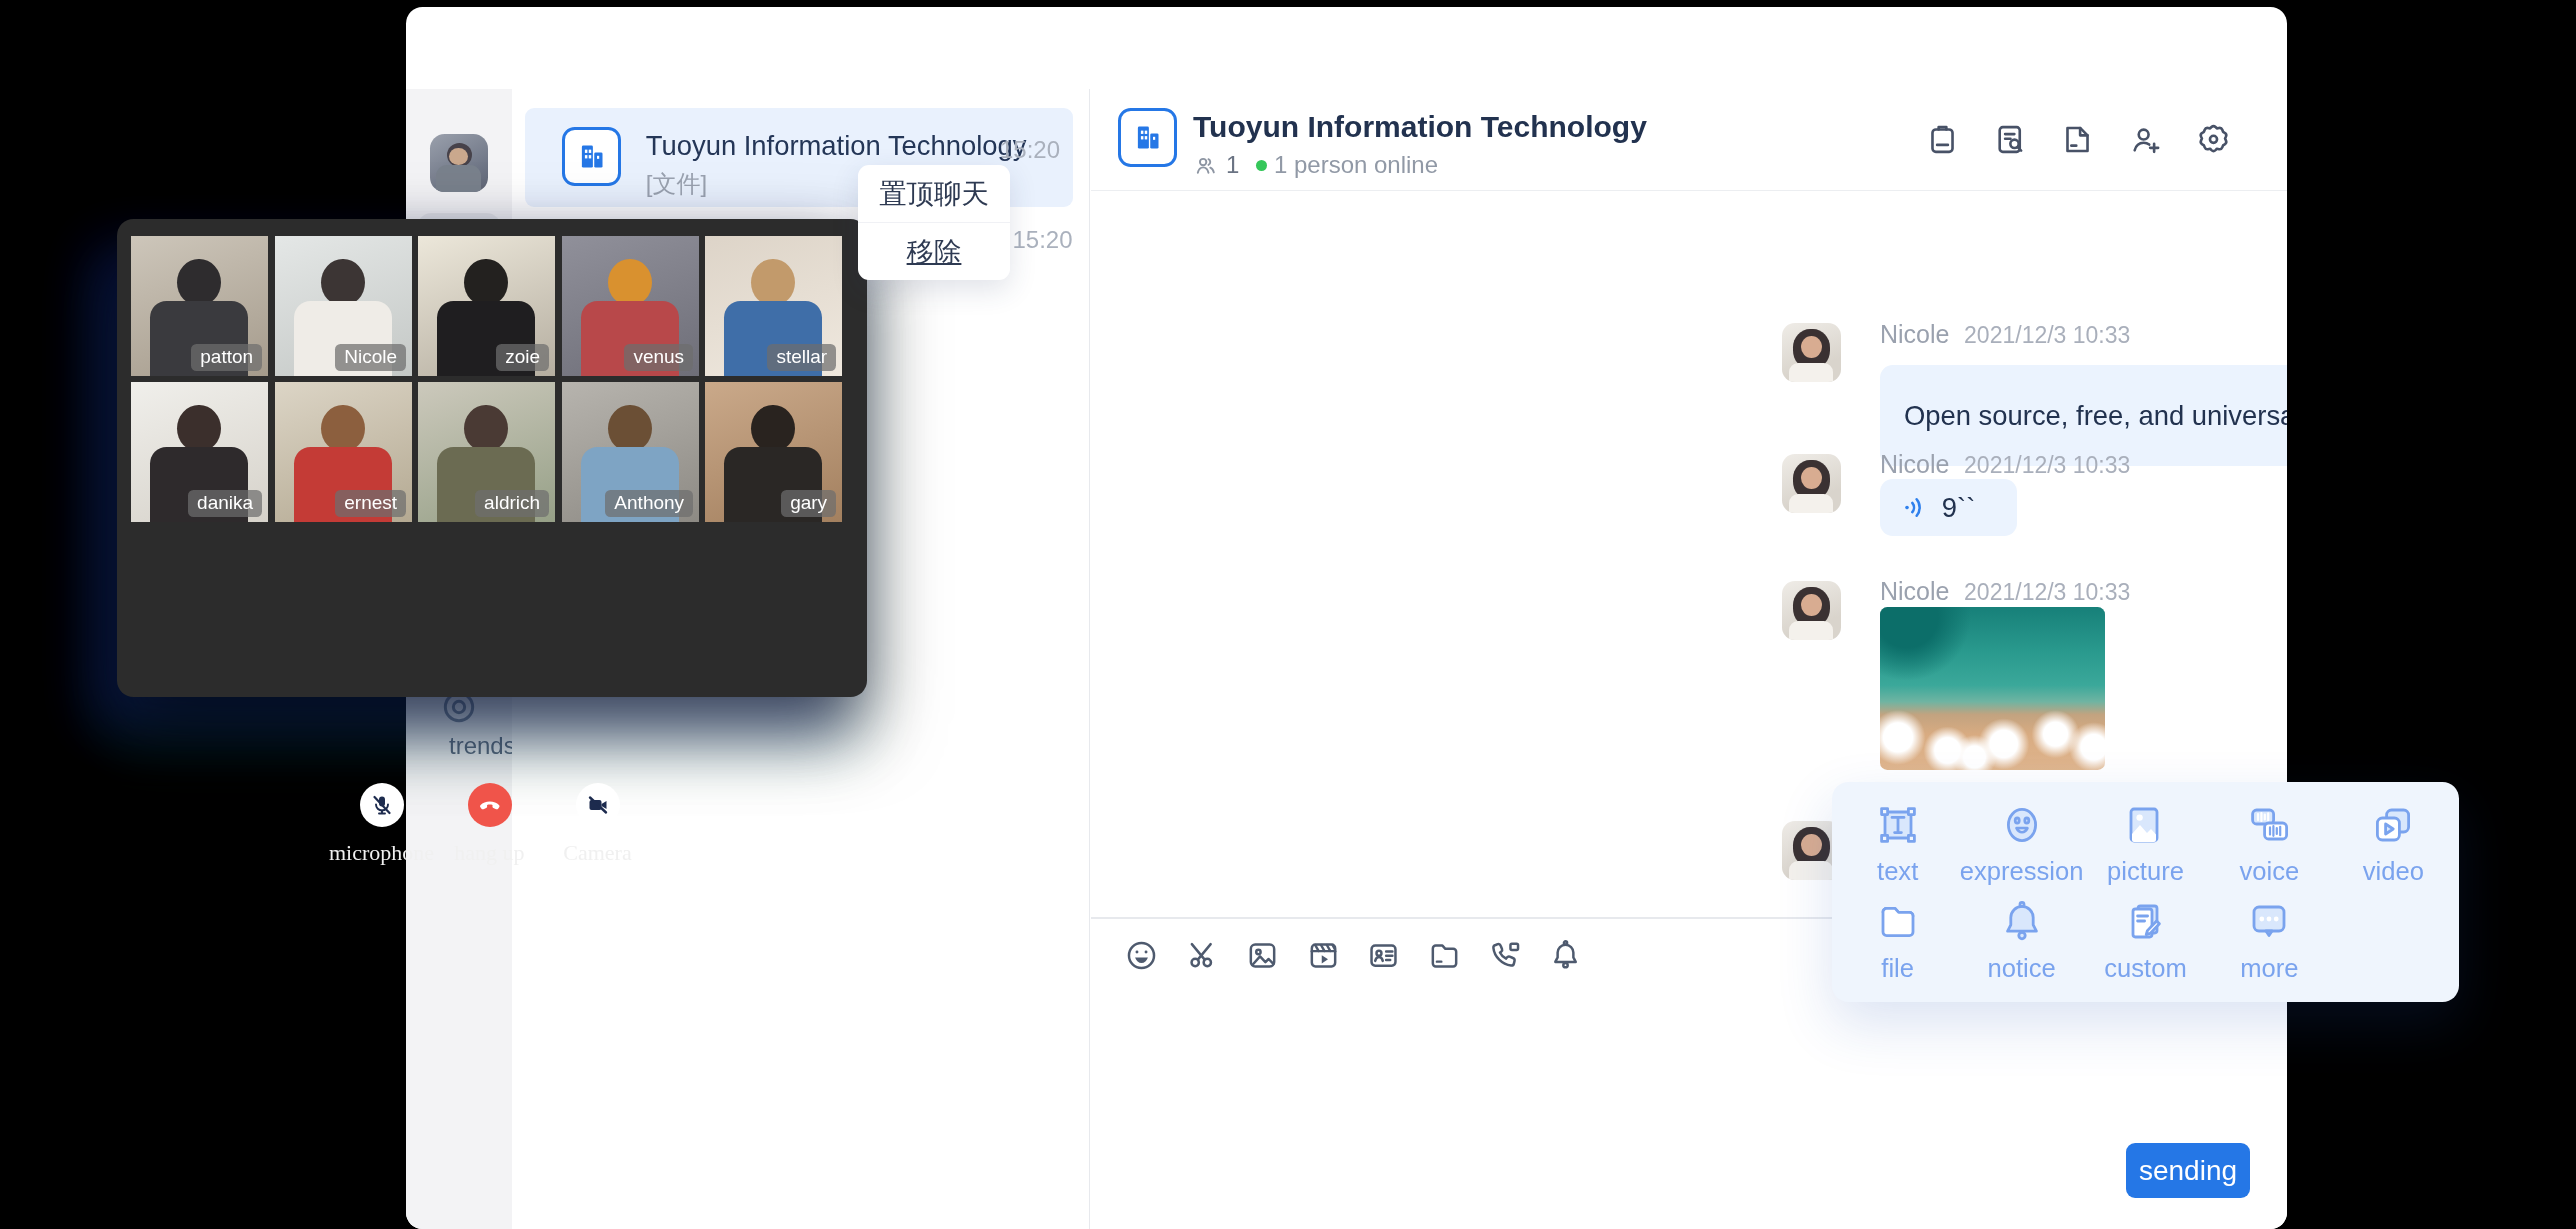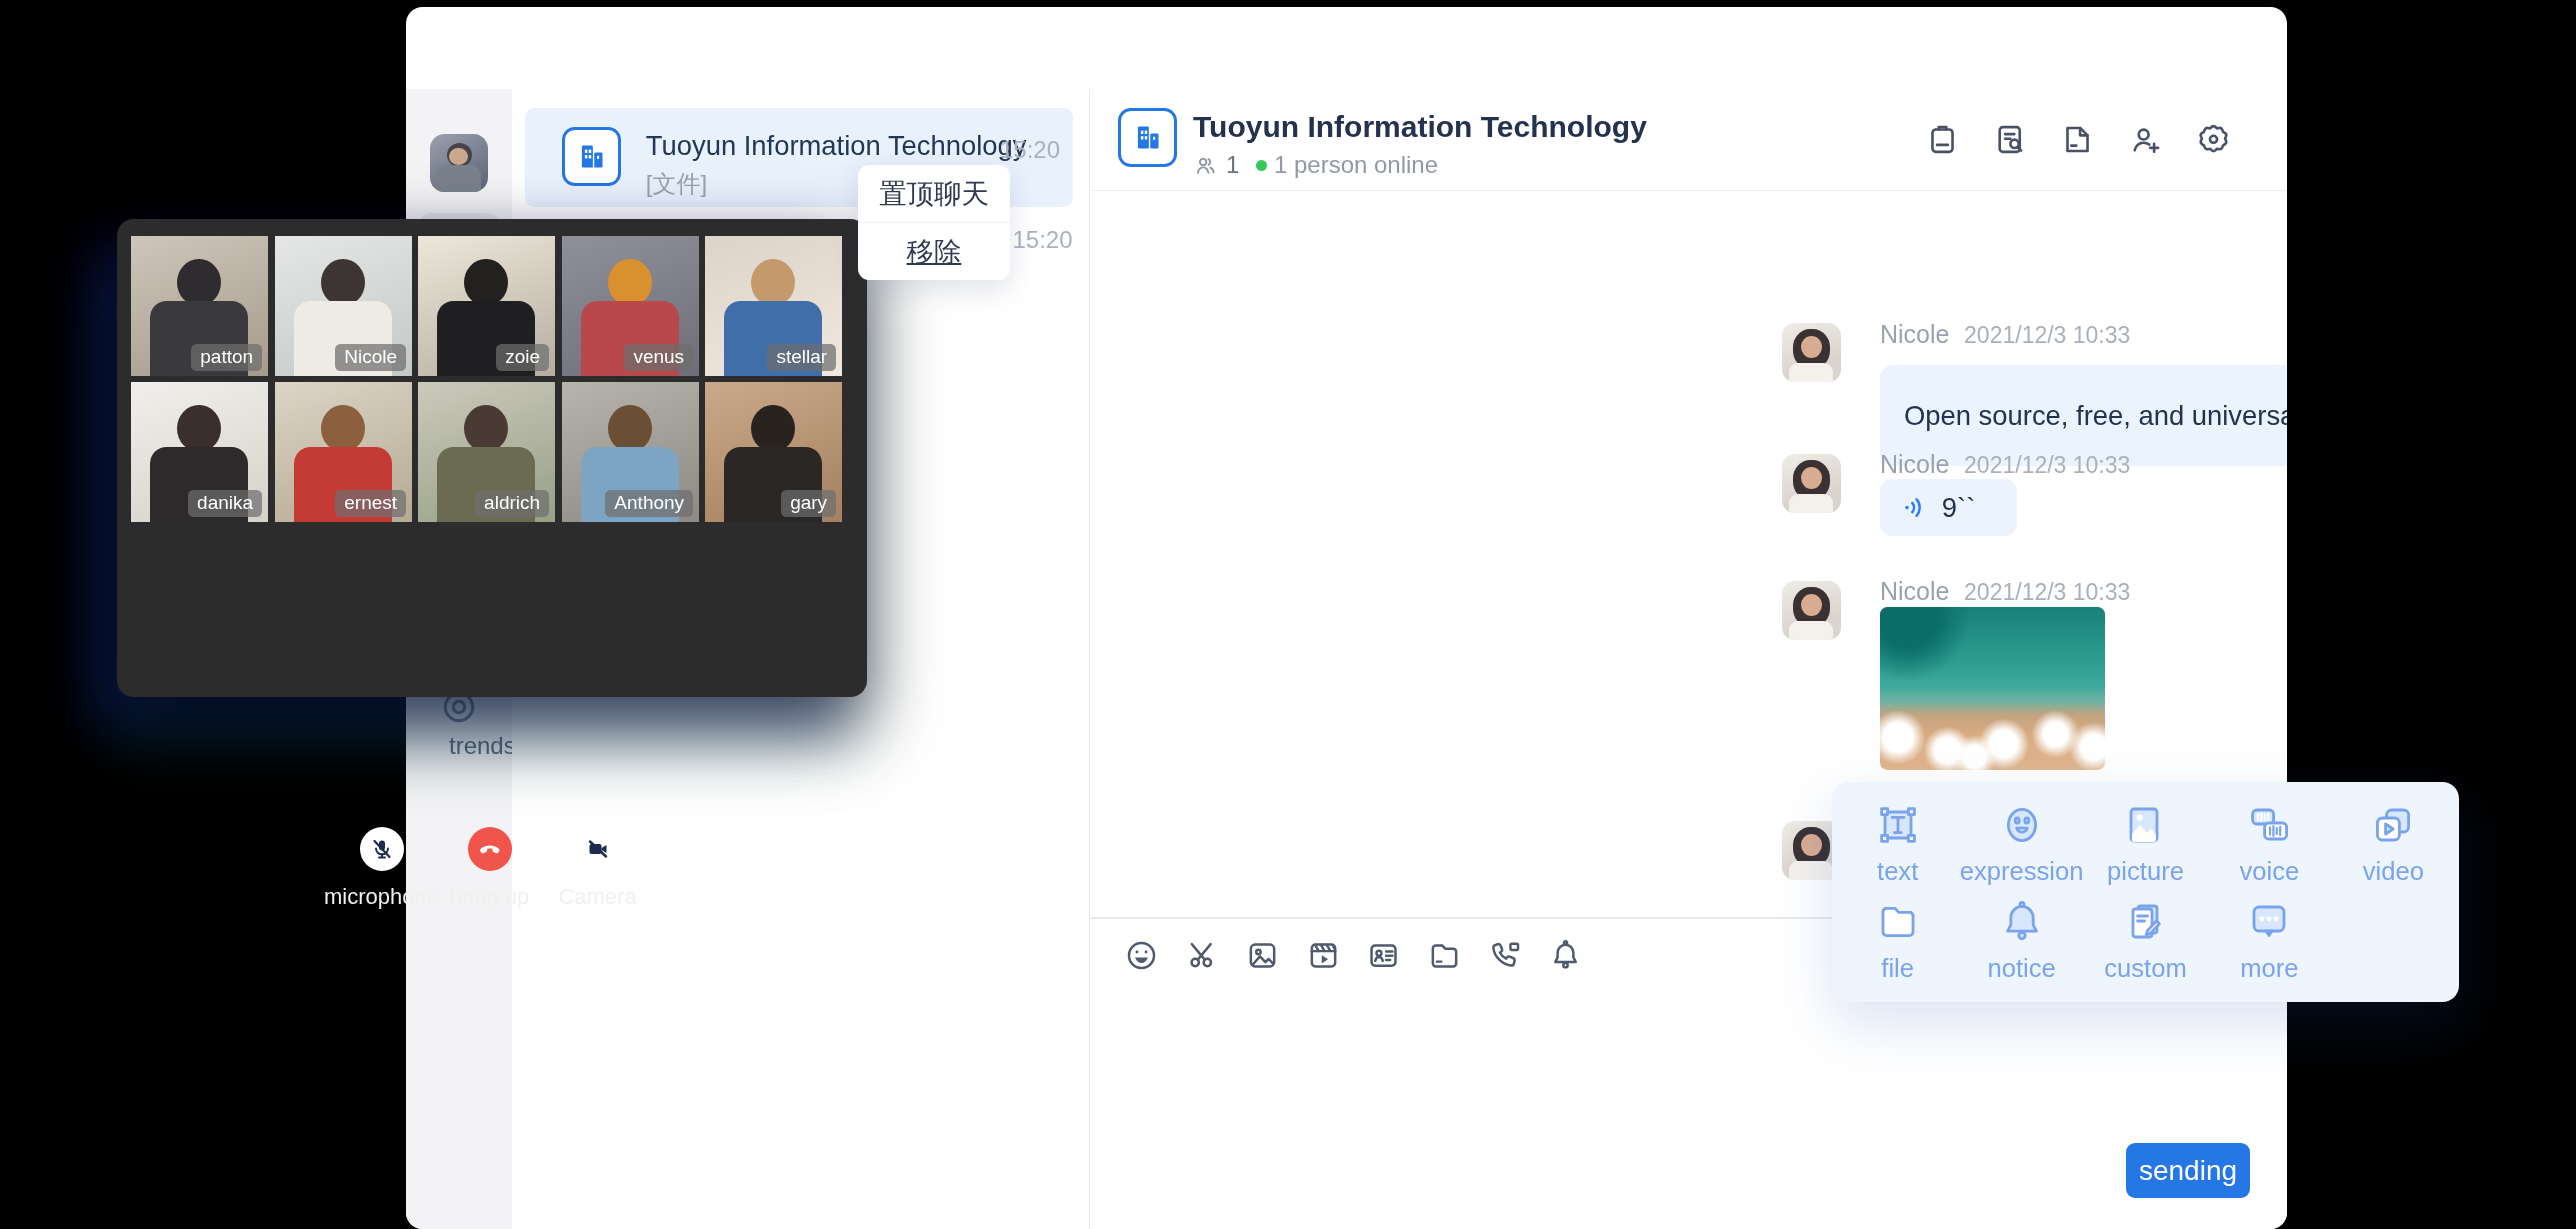--- a/index.html
+++ b/index.html
@@ -93,21 +93,21 @@
   .call{position:absolute;left:117px;top:219px;width:750px;height:478px;background:#2c2c2c;border-radius:16.5px;z-index:20;
         box-shadow:0 31px 73px rgba(0,0,0,.6),-24px 27.4px 55px rgba(25,40,200,.35),-9.1px 50px 64px rgba(15,110,90,.25);}
   .tiles{position:absolute;left:13.7px;top:17.4px;width:723px;}
   .tile{position:absolute;width:137px;height:140px;overflow:hidden;background:#555;}
   .tile .person{position:absolute;left:0;top:0;width:100%;height:100%;}
   .tile .head{position:absolute;left:34%;top:16%;width:32%;height:34%;border-radius:50%;}
   .tile .torso{position:absolute;left:14%;top:46%;width:72%;height:58%;border-radius:16.5px 16.5px 0 0;}
   .tile .tag{position:absolute;right:5.5px;bottom:5.5px;background:rgba(110,110,110,.72);color:#fff;font-size:19px;
              padding:2.7px 9.1px;border-radius:5.5px;}
   .call-timer{position:absolute;left:0;top:546px;width:100%;text-align:center;color:#f2f2f2;font-size:25px;}
-  .call-btns{position:absolute;left:0;top:608px;width:100%;height:110px;}
+  .call-btns{position:absolute;left:0;top:564px;width:100%;height:110px;font-family:Liberation Serif, serif;}
   .cbtn{position:absolute;width:44px;height:44px;border-radius:50%;display:flex;align-items:center;justify-content:center;}
   .cbtn.light{background:#fff;color:#1d2b4e;}
   .cbtn.danger{background:#f0544a;color:#fff;}
   .clabel{position:absolute;top:57px;width:183px;text-align:center;color:#f0f0f0;font-size:22px;}
   
   .plus-panel{position:absolute;left:1832px;top:782px;width:627px;height:220px;background:#eff5fd;border-radius:16.5px;
               z-index:40;box-shadow:0 22px 55px rgba(30,80,180,.16);display:grid;
               grid-template-columns:repeat(5,1fr);grid-template-rows:1fr 1fr;padding:12.8px 3.7px;box-sizing:border-box;}
   .pitem{display:flex;flex-direction:column;align-items:center;justify-content:center;gap:7.3px;color:#7aa3ee;}
   .pitem .plabel{font-size:25.6px;white-space:nowrap;}

